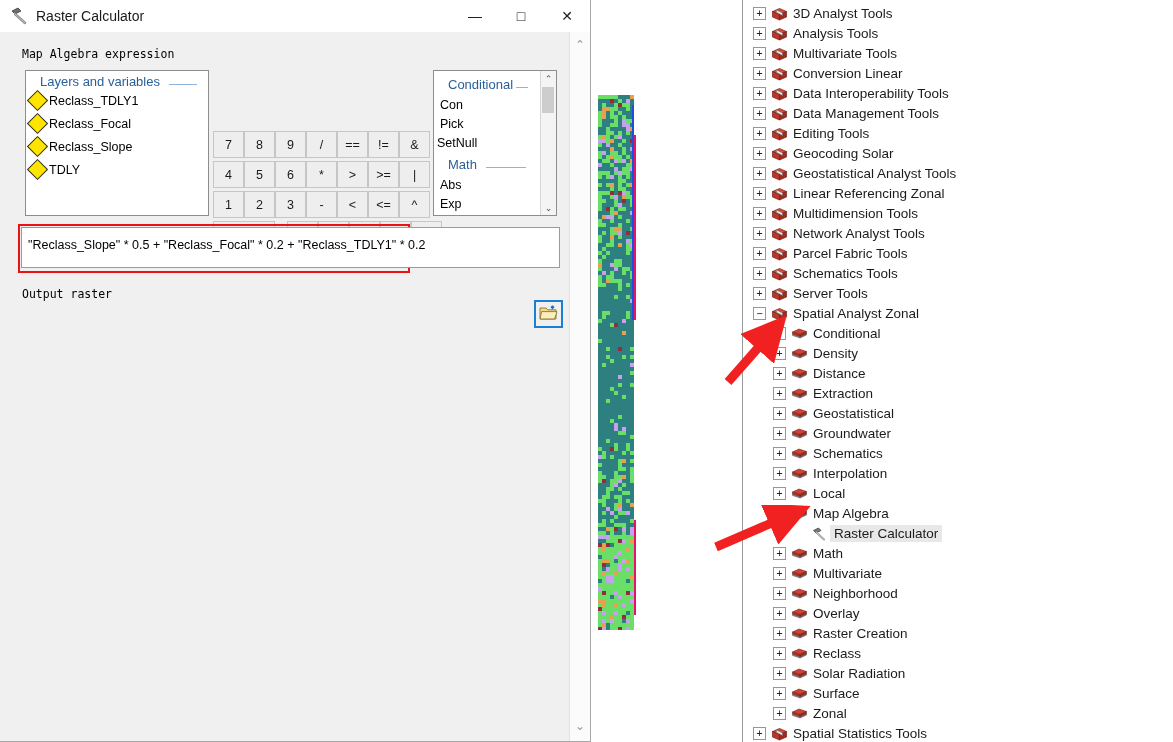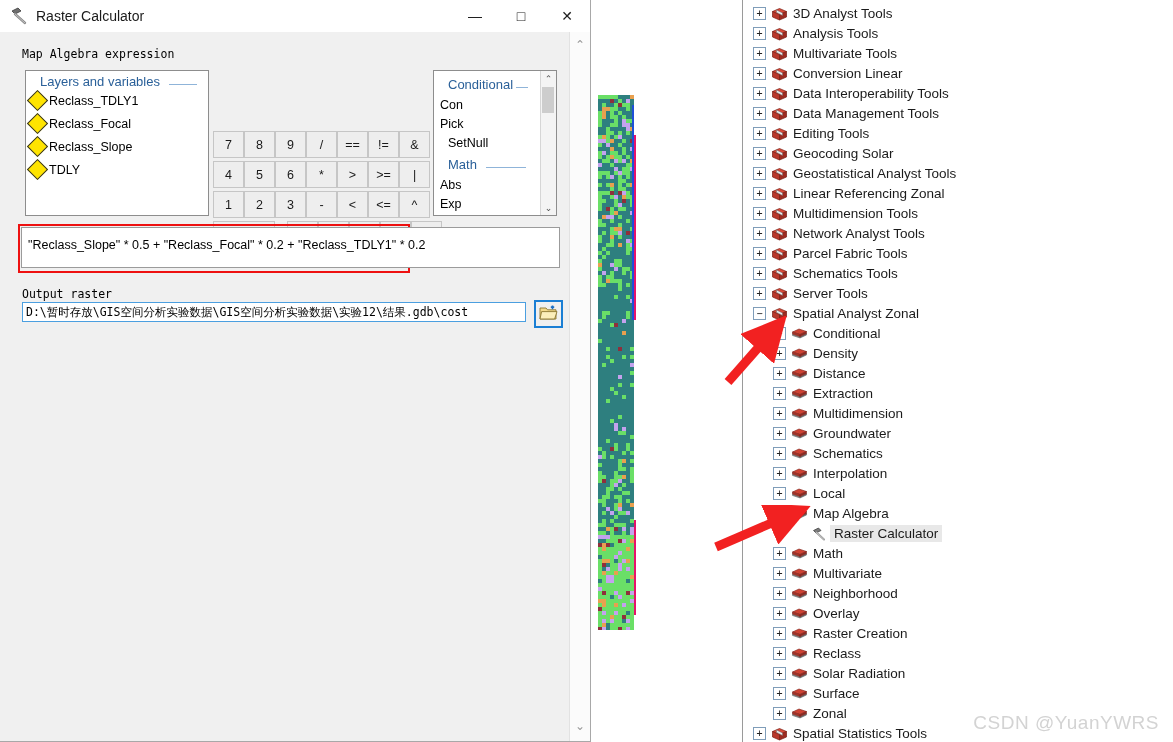--- a/index.html
+++ b/index.html
@@ -739,35 +739,34 @@
         <div class="fnscroll">
           <div class="arrow" style="top:0;">⌃</div>
           <div class="thumb" style="top:16px;height:26px;"></div>
           <div class="arrow" style="bottom:0;">⌄</div>
         </div>
         <div id="fn-content">
             <div class="fn-head" style="left: 14px; top: 6px;">Conditional</div>
             <div class="fn-headline" style="top: 16px; left: 82px; width: 12px;"></div>
             <div class="fn-item" style="left: 6px; top: 27px;">Con</div>
             <div class="fn-item" style="left: 6px; top: 46px;">Pick</div>
-            <div class="fn-item" style="left: 14px; top: 65px;">SetNull</div>
+            <div class="fn-item" style="left: 3px; top: 65px;">SetNull</div>
             <div class="fn-head" style="left: 14px; top: 86px;">Math</div>
             <div class="fn-headline" style="top: 96px; left: 52px; width: 40px;"></div>
             <div class="fn-item" style="left: 6px; top: 107px;">Abs</div>
             <div class="fn-item" style="left: 6px; top: 126px;">Exp</div>
           </div>
       </div>
 
       <div id="expr-highlight" style="left:18px;top:192px;width:388px;height:45px;"></div>
       <div id="expr-box" style="left:21px;top:195px;width:537px;height:39px;">
       </div>
       <div id="expr-text" style="left:28px;top:206px;">"Reclass_Slope" * 0.5 + "Reclass_Focal" * 0.2 + "Reclass_TDLY1" * 0.2</div>
 
       <div class="section-label" style="left:22px;top:255px;">Output raster</div>
-      <div id="out-input" style="left:22px;top:270px;width:504px;height:20px;" title="D:\暂时存放\GIS空间分析实验数据\GIS空间分析实验数据\实验12\结果.gdb\cost">D:\暂时存放\GIS空间分析实验数据\GIS空间分析实验数据\实验12\结果.gdb\cost</div>
       <div id="browse-btn" style="left:534px;top:268px;width:25px;height:24px;">
         <span>
           <svg width="19" height="17" viewBox="0 0 19 17">
             <path d="M1 4 L7 4 L8.5 5.8 L17 5.8 L17 15 L1 15 Z" fill="#f2d98c" stroke="#8a7530" stroke-width="0.9"></path>
             <path d="M2.6 7.6 L18 7.6 L15.6 15 L1 15 Z" fill="#fbeebb" stroke="#8a7530" stroke-width="0.9"></path>
             <path d="M13.5 1.5 L13.5 5.2 M11.8 3.1 L15.2 3.1" stroke="#1b6fc4" stroke-width="1.6"></path>
           </svg>
         </span>
       </div>
 
@@ -986,21 +985,21 @@
       </div>
       <div class="tnode" style="top: 403px; padding-left: 28px;">
         <span class="plus">+</span>
         <span class="tset-icon"><svg width="17" height="14" viewBox="0 0 17 14">
             <path d="M1.5 6 L8 3 L15.5 5.5 L9 8.5 Z" fill="#cf4334" stroke="#7a1f16" stroke-width="0.6"></path>
             <path d="M1.5 8 L9 10.5 L9 12 L1.5 9.5 Z" fill="#8b8b8b" stroke="#5a5a5a" stroke-width="0.5"></path>
             <path d="M9 10.5 L15.5 7.5 L15.5 9 L9 12 Z" fill="#6f6f6f" stroke="#5a5a5a" stroke-width="0.5"></path>
             <path d="M1.5 6 L1.5 8 L9 10.5 L9 8.5 Z" fill="#a8342a" stroke="#7a1f16" stroke-width="0.5"></path>
             <path d="M9 8.5 L15.5 5.5 L15.5 7.5 L9 10.5 Z" fill="#8e2a22" stroke="#7a1f16" stroke-width="0.5"></path>
           </svg></span>
-        <span class="tlabel">Multidimension</span>
+        <span class="tlabel">Geostatistical</span>
       </div>
       <div class="tnode" style="top: 423px; padding-left: 28px;">
         <span class="plus">+</span>
         <span class="tset-icon"><svg width="17" height="14" viewBox="0 0 17 14">
             <path d="M1.5 6 L8 3 L15.5 5.5 L9 8.5 Z" fill="#cf4334" stroke="#7a1f16" stroke-width="0.6"></path>
             <path d="M1.5 8 L9 10.5 L9 12 L1.5 9.5 Z" fill="#8b8b8b" stroke="#5a5a5a" stroke-width="0.5"></path>
             <path d="M9 10.5 L15.5 7.5 L15.5 9 L9 12 Z" fill="#6f6f6f" stroke="#5a5a5a" stroke-width="0.5"></path>
             <path d="M1.5 6 L1.5 8 L9 10.5 L9 8.5 Z" fill="#a8342a" stroke="#7a1f16" stroke-width="0.5"></path>
             <path d="M9 8.5 L15.5 5.5 L15.5 7.5 L9 10.5 Z" fill="#8e2a22" stroke="#7a1f16" stroke-width="0.5"></path>
           </svg></span>
@@ -1181,17 +1180,16 @@
 
   <svg class="arrow-svg" style="left:714px;top:505px;" width="100" height="50" viewBox="0 0 100 50">
     <defs>
       <marker id="ah2" markerWidth="5" markerHeight="5" refX="2.5" refY="2.5" orient="auto">
         <path d="M0,0 L5,2.5 L0,5 z" fill="#f22121"></path>
       </marker>
     </defs>
     <path d="M2 42 L76 10" stroke="#f22121" stroke-width="9" fill="none" marker-end="url(#ah2)"></path>
   </svg>
 
-  <div class="watermark">CSDN @YuanYWRS</div>
 <div class="map-bar" style="left: 632px; top: 105px; height: 215px; background: rgb(31, 79, 216); position: absolute;"></div>
     <div class="map-bar" style="left: 634px; top: 135px; height: 185px; background: rgb(230, 19, 107); position: absolute;"></div>
     <div class="map-bar" style="left: 634px; top: 520px; height: 95px; background: rgb(230, 19, 107); position: absolute;"></div>
   </div>
 
 </body></html>

